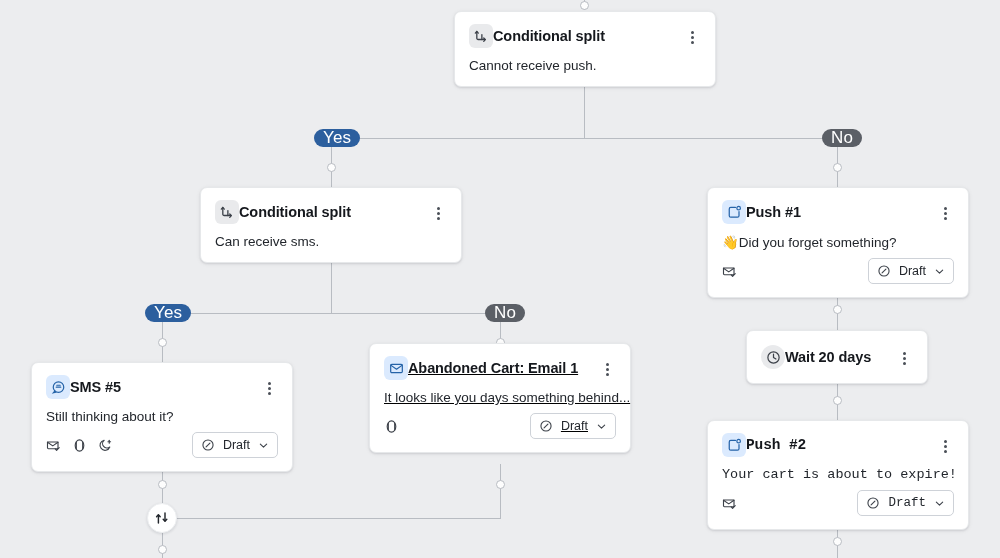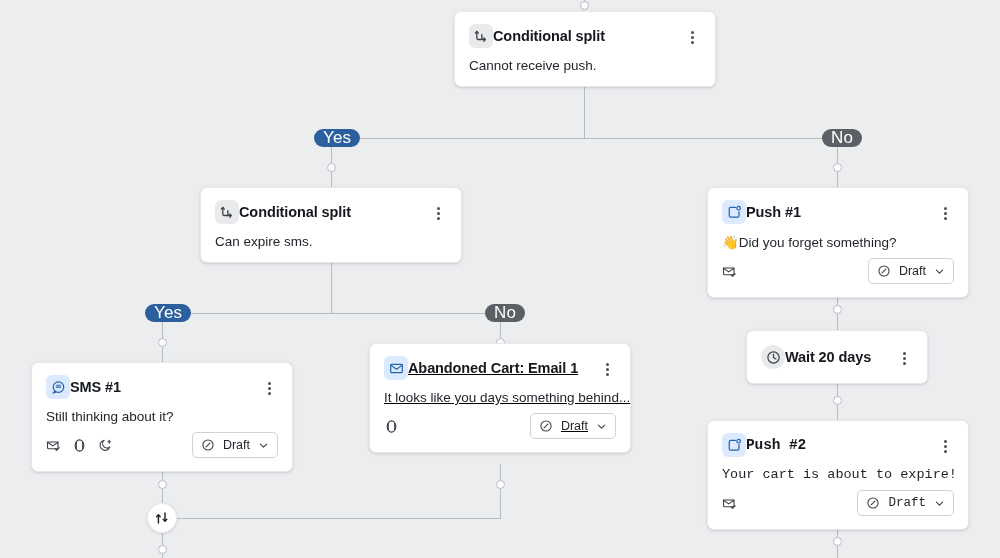--- a/index.html
+++ b/index.html
@@ -172,34 +172,34 @@
           <path d="M8.4 11.2V6"></path>
         </svg>
       </span>
       <span class="card-title">Conditional split</span>
       <span class="kebab">
           <i></i>
           <i></i>
           <i></i>
         </span>
     </div>
-    <div class="card-body">Can expire sms.</div>
+    <div class="card-body">Can receive sms.</div>
   </div>
 
   <div class="card" style="left:31px; top:362px; width:262px;">
     <div class="card-head">
       <span class="icon-box blue">
         <svg width="15" height="15" viewBox="0 0 16 16" fill="none" stroke="#2563a8" stroke-width="1.3" stroke-linecap="round">
           <circle cx="8" cy="7.6" r="5.6"></circle>
           <path d="M5.6 7.6h4.8"></path>
           <path d="M6.2 5.6h3.6"></path>
           <path d="M4.2 11.6 2.6 13.6l2.6-.7"></path>
         </svg>
       </span>
-      <span class="card-title">SMS #1</span>
+      <span class="card-title">SMS #5</span>
       <span class="kebab">
           <i></i>
           <i></i>
           <i></i>
         </span>
     </div>
     <div class="card-body withfoot">Still thinking about it?</div>
     <div class="card-foot">
       <span class="foot-icons">
         <span>

